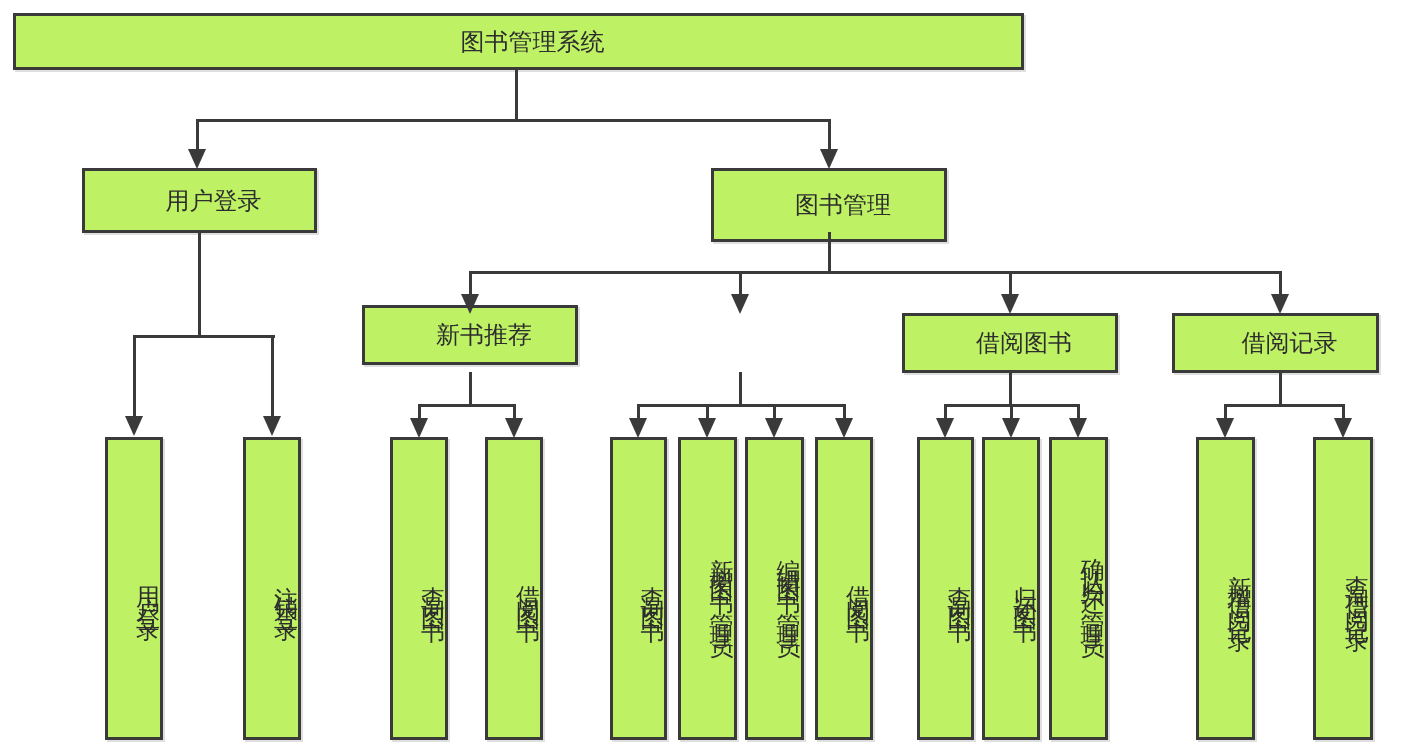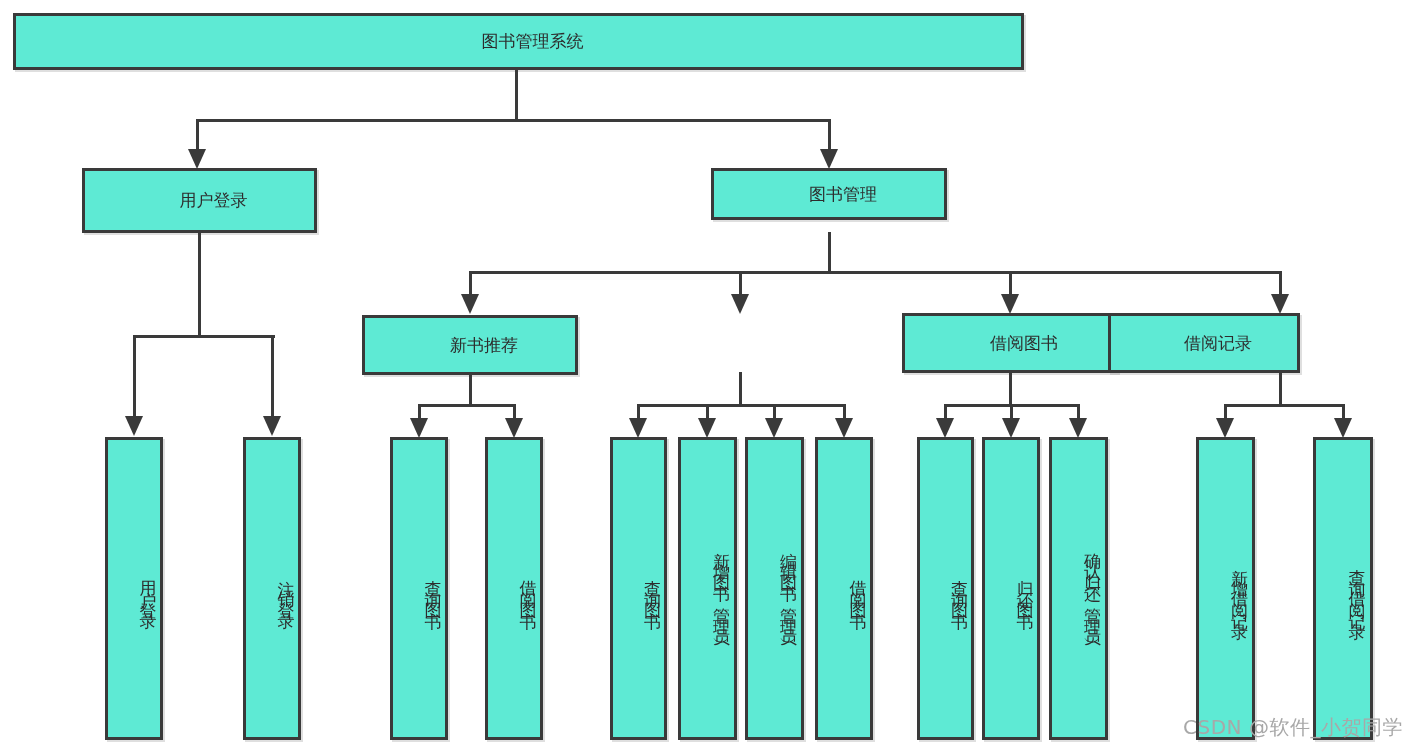--- a/index.html
+++ b/index.html
@@ -16,25 +16,25 @@
     height:747px;
     background:var(--background);
     font-family:"DejaVu Sans", sans-serif;
     color:var(--text);
     overflow:hidden;
   }
   
   .node{
     position:absolute;
     border:3px solid var(--line);
-    background:#5eead4;
+    background:#bef264;
     display:flex;
     align-items:center;
     justify-content:center;
-    font-size:17px;
+    font-size:24px;
     line-height:1;
     box-shadow:2px 2px 0 rgba(140,140,140,0.28);
     white-space:nowrap;
     padding-left:28px;
   }
   .vnode{
     writing-mode:vertical-rl;
     text-orientation:mixed;
     letter-spacing:11px;
     white-space:normal;
@@ -64,28 +64,28 @@
 </style>
 </head>
 <body>
 
 <div class="canvas">
 
   <div class="node" style="left:13px;top:13px;width:1011px;height:57px;">图书管理系统</div>
 
   <div class="node" style="left:82px;top:168px;width:235px;height:65px;">用户登录</div>
 
-  <div class="node" style="left:711px;top:168px;width:236px;height:52px;">图书管理</div>
+  <div class="node" style="left:711px;top:168px;width:236px;height:74px;">图书管理</div>
 
-  <div class="node" style="left:362px;top:315px;width:216px;height:60px;">新书推荐</div>
+  <div class="node" style="left:362px;top:305px;width:216px;height:60px;">新书推荐</div>
 
 
   <div class="node" style="left:902px;top:313px;width:216px;height:60px;">借阅图书</div>
 
-  <div class="node" style="left:1108px;top:313px;width:192px;height:60px;">借阅记录</div>
+  <div class="node" style="left:1172px;top:313px;width:207px;height:60px;">借阅记录</div>
 
   <div class="node vnode" style="left:105px;top:437px;width:58px;height:303px;">用户登录</div>
 
   <div class="node vnode" style="left:243px;top:437px;width:58px;height:303px;">注销登录</div>
 
   <div class="node vnode" style="left:390px;top:437px;width:58px;height:303px;">查询图书</div>
 
   <div class="node vnode" style="left:485px;top:437px;width:58px;height:303px;">借阅图书</div>
 
   <div class="node vnode" style="left:610px;top:437px;width:57px;height:303px;">查询图书</div>
@@ -139,15 +139,14 @@
   <div class="lh" style="left:944px;top:404px;width:136px;"></div>
   <div class="arrow" style="left:936px;top:404px;height:34px;"></div>
   <div class="arrow" style="left:1002px;top:404px;height:34px;"></div>
   <div class="arrow" style="left:1069px;top:404px;height:34px;"></div>
 
   <div class="lv" style="left:1279px;top:372px;height:35px;"></div>
   <div class="lh" style="left:1224px;top:404px;width:121px;"></div>
   <div class="arrow" style="left:1216px;top:404px;height:34px;"></div>
   <div class="arrow" style="left:1334px;top:404px;height:34px;"></div>
 
-  <div class="watermark">CSDN @软件_小贺同学</div>
 
 </div>
 
 </body></html>

